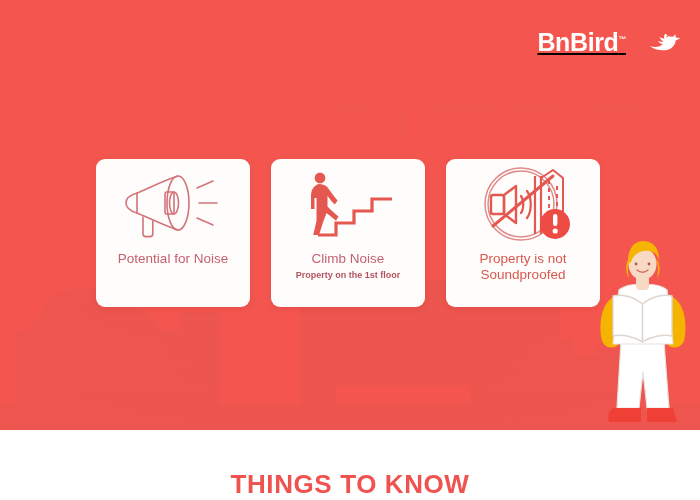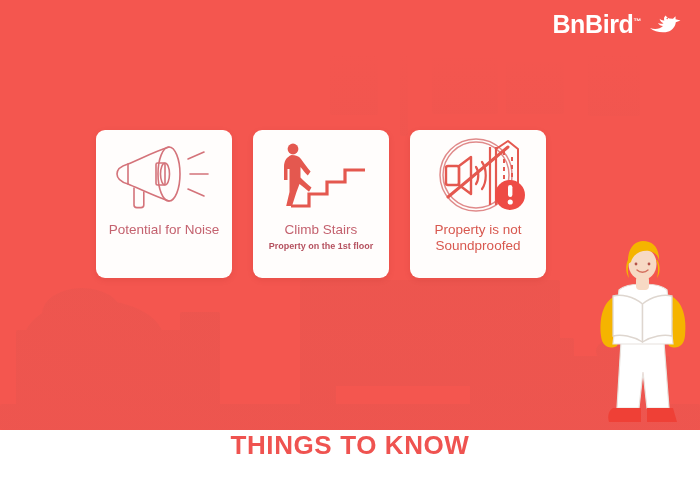--- a/index.html
+++ b/index.html
@@ -20,53 +20,53 @@
   .room{position:absolute;inset:0;opacity:.30;filter:saturate(.2);}
   .rm{position:absolute;background:#c4342f;border-radius:2px;}
   .rm.soft{border-radius:50%;}
   .tint{
     position:absolute;inset:0;
     background:linear-gradient(180deg,#f4564f 0%,#f4564f 12%,rgba(244,86,79,.86) 45%,rgba(244,86,79,.80) 100%);
   }
   .vig{position:absolute;inset:0;background:radial-gradient(120% 90% at 50% 45%,rgba(244,86,79,0) 30%,rgba(244,86,79,.45) 100%);}
 
   
-  #logo{position:absolute;right:18px;top:10px;display:flex;align-items:center;gap:7px;}
+  #logo{position:absolute;right:18px;top:28px;display:flex;align-items:center;gap:22px;text-decoration:underline;}
   #logo .word{
     color:#ffffff;font-weight:bold;font-size:25px;letter-spacing:-.4px;
     font-family:"Liberation Sans", sans-serif;position:relative;
   }
   #logo .tm{font-size:8px;vertical-align:super;font-weight:bold;}
 
   
   #cards{position:absolute;left:96px;top:130px;display:flex;gap:21px;}
   .card{
-    width:136px;height:148px;background:#fffdfc;border-radius:9px;
+    width:154px;height:148px;background:#fffdfc;border-radius:9px;
     box-shadow:0 2px 6px rgba(120,20,20,.10);
     display:flex;flex-direction:column;align-items:center;
-    padding:0;box-sizing:border-box;
+    padding:0;box-sizing:border-box;margin-top:29px;
   }
   .card .icon{height:92px;display:flex;align-items:center;justify-content:center;width:100%;}
   .card .txt{flex:1;width:100%;display:flex;flex-direction:column;align-items:center;justify-content:flex-start;}
   .card .title{
     color:#c4626f;font-size:13.5px;line-height:16px;text-align:center;
     font-weight:500;padding:0 6px;
   }
   .card .sub{
     color:#b5515f;font-size:9px;font-weight:bold;text-align:center;margin-top:3px;padding:0 4px;
   }
   .card.c3 .title{color:#d8584f;font-size:13.5px;line-height:16px;}
 
   
   #reader{position:absolute;left:585px;top:232px;width:115px;height:198px;}
 
   
   #bottom{
     position:absolute;left:0;top:430px;width:700px;height:70px;background:#ffffff;
-    display:flex;align-items:flex-start;justify-content:center;
+    display:flex;align-items:flex-end;justify-content:center;
   }
   #bottom .hd{
     color:#ef5350;font-size:26px;font-weight:bold;letter-spacing:.6px;
     font-family:"Liberation Sans", sans-serif;
   }
 </style>
 </head>
 <body>
 
 <div id="stage">
@@ -152,21 +152,21 @@
               <path d="M22.5 15 C17.5 17 15 21 15 27 L15 40 L18.5 40 L18.5 29
                        L20.5 29 L20.5 52 L17.2 66 L23 66 L27.5 52 L30.5 44
                        C33.5 46.5 37 49 40 51.8 L42.5 47.5
                        C38.5 44 34 40.5 31.5 37.5 L31.5 27
                        C34 30 36.5 33.5 38.8 35.6 L41.6 31.6
                        C38.6 28.2 35 23 32 19 C29.6 16 27 15 22.5 15 Z"></path>
             </g>
           </svg>
         </div>
         <div class="txt">
-          <div class="title">Climb Stairs</div>
+          <div class="title">Climb Noise</div>
           <div class="sub">Property on the 1st floor</div>
         </div>
       </div>
 
       <div class="card c3">
         <div class="icon">
           <svg width="104" height="82" viewBox="0 0 104 82">
             <g fill="none" stroke="#e08a8a" stroke-width="1.5">
               <circle cx="50" cy="40" r="36"></circle>
               <circle cx="50" cy="40" r="33"></circle>

